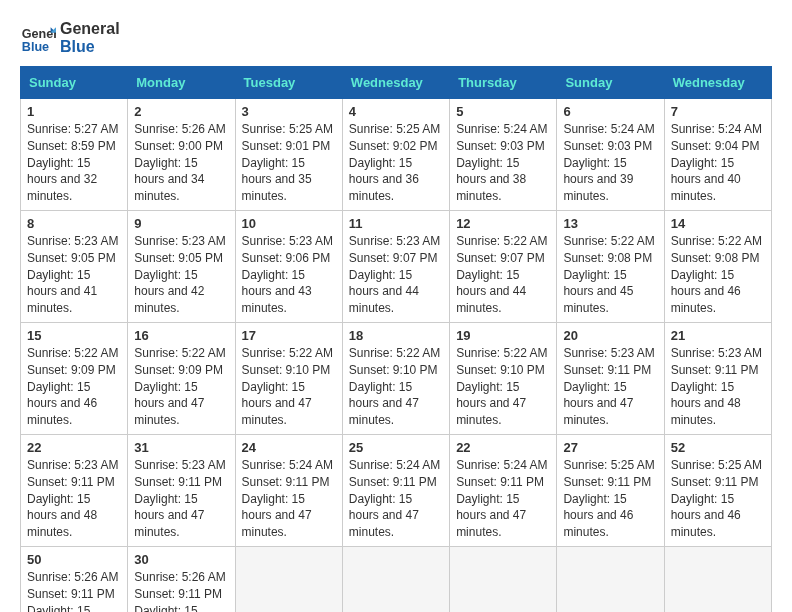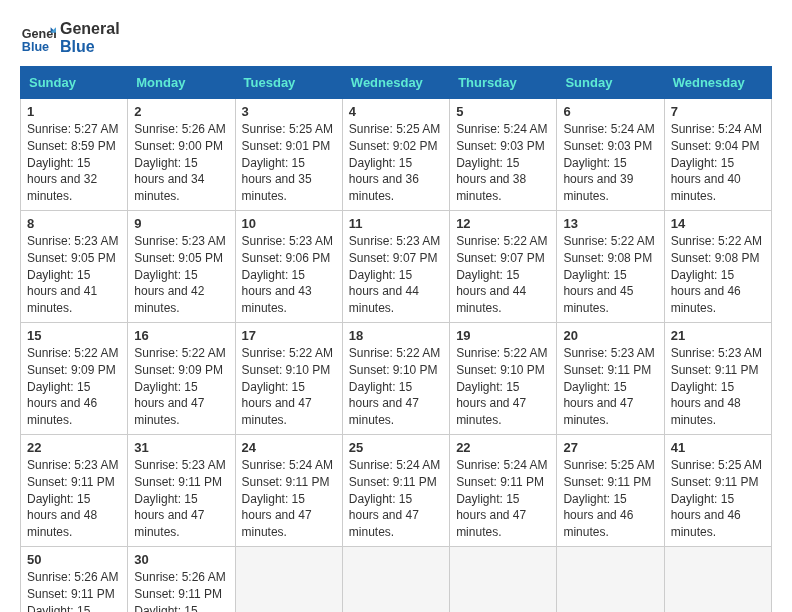--- a/index.html
+++ b/index.html
@@ -219,21 +219,21 @@
       </td>
         <td>
         <span class="day-number">22</span>
         <div class="day-info">Sunrise: 5:24 AM<br>Sunset: 9:11 PM<br>Daylight: 15 hours and 47 minutes.</div>
       </td>
         <td>
         <span class="day-number">27</span>
         <div class="day-info">Sunrise: 5:25 AM<br>Sunset: 9:11 PM<br>Daylight: 15 hours and 46 minutes.</div>
       </td>
         <td>
-        <span class="day-number">41</span>
+        <span class="day-number">52</span>
         <div class="day-info">Sunrise: 5:25 AM<br>Sunset: 9:11 PM<br>Daylight: 15 hours and 46 minutes.</div>
       </td>
       </tr>
       <tr>
         <td>
         <span class="day-number">50</span>
         <div class="day-info">Sunrise: 5:26 AM<br>Sunset: 9:11 PM<br>Daylight: 15 hours and 45 minutes.</div>
       </td>
         <td>
         <span class="day-number">30</span>

